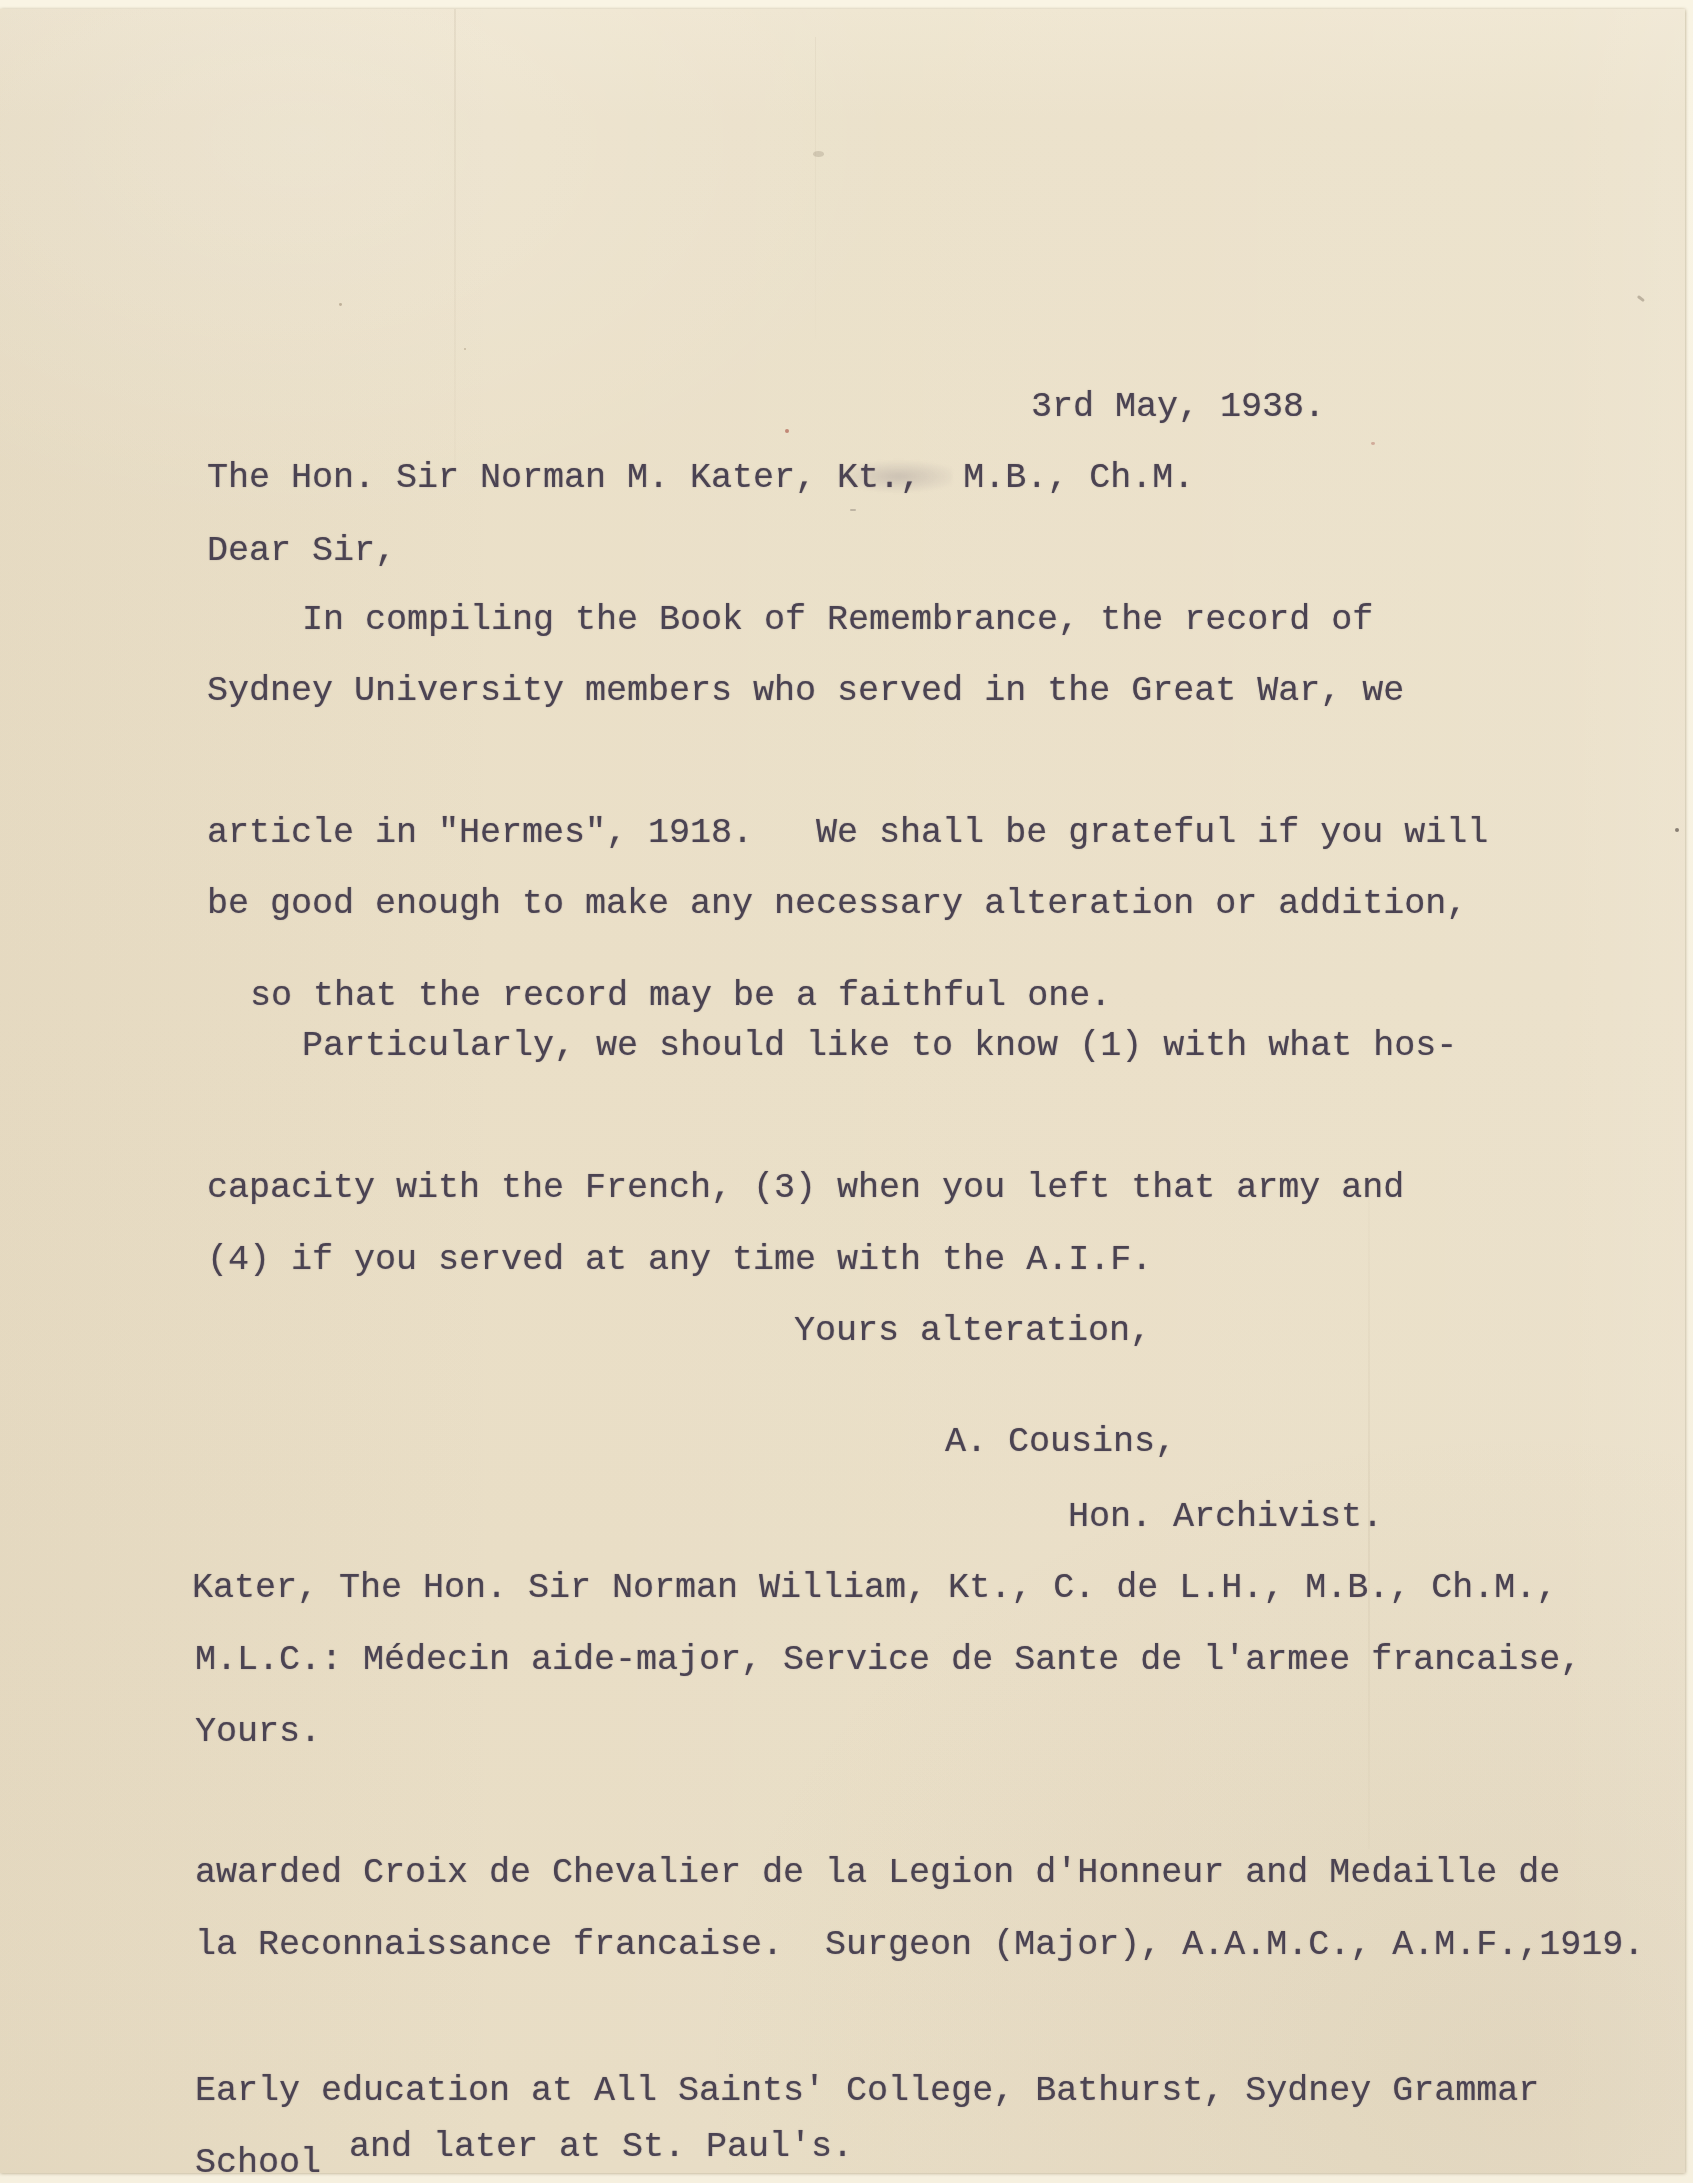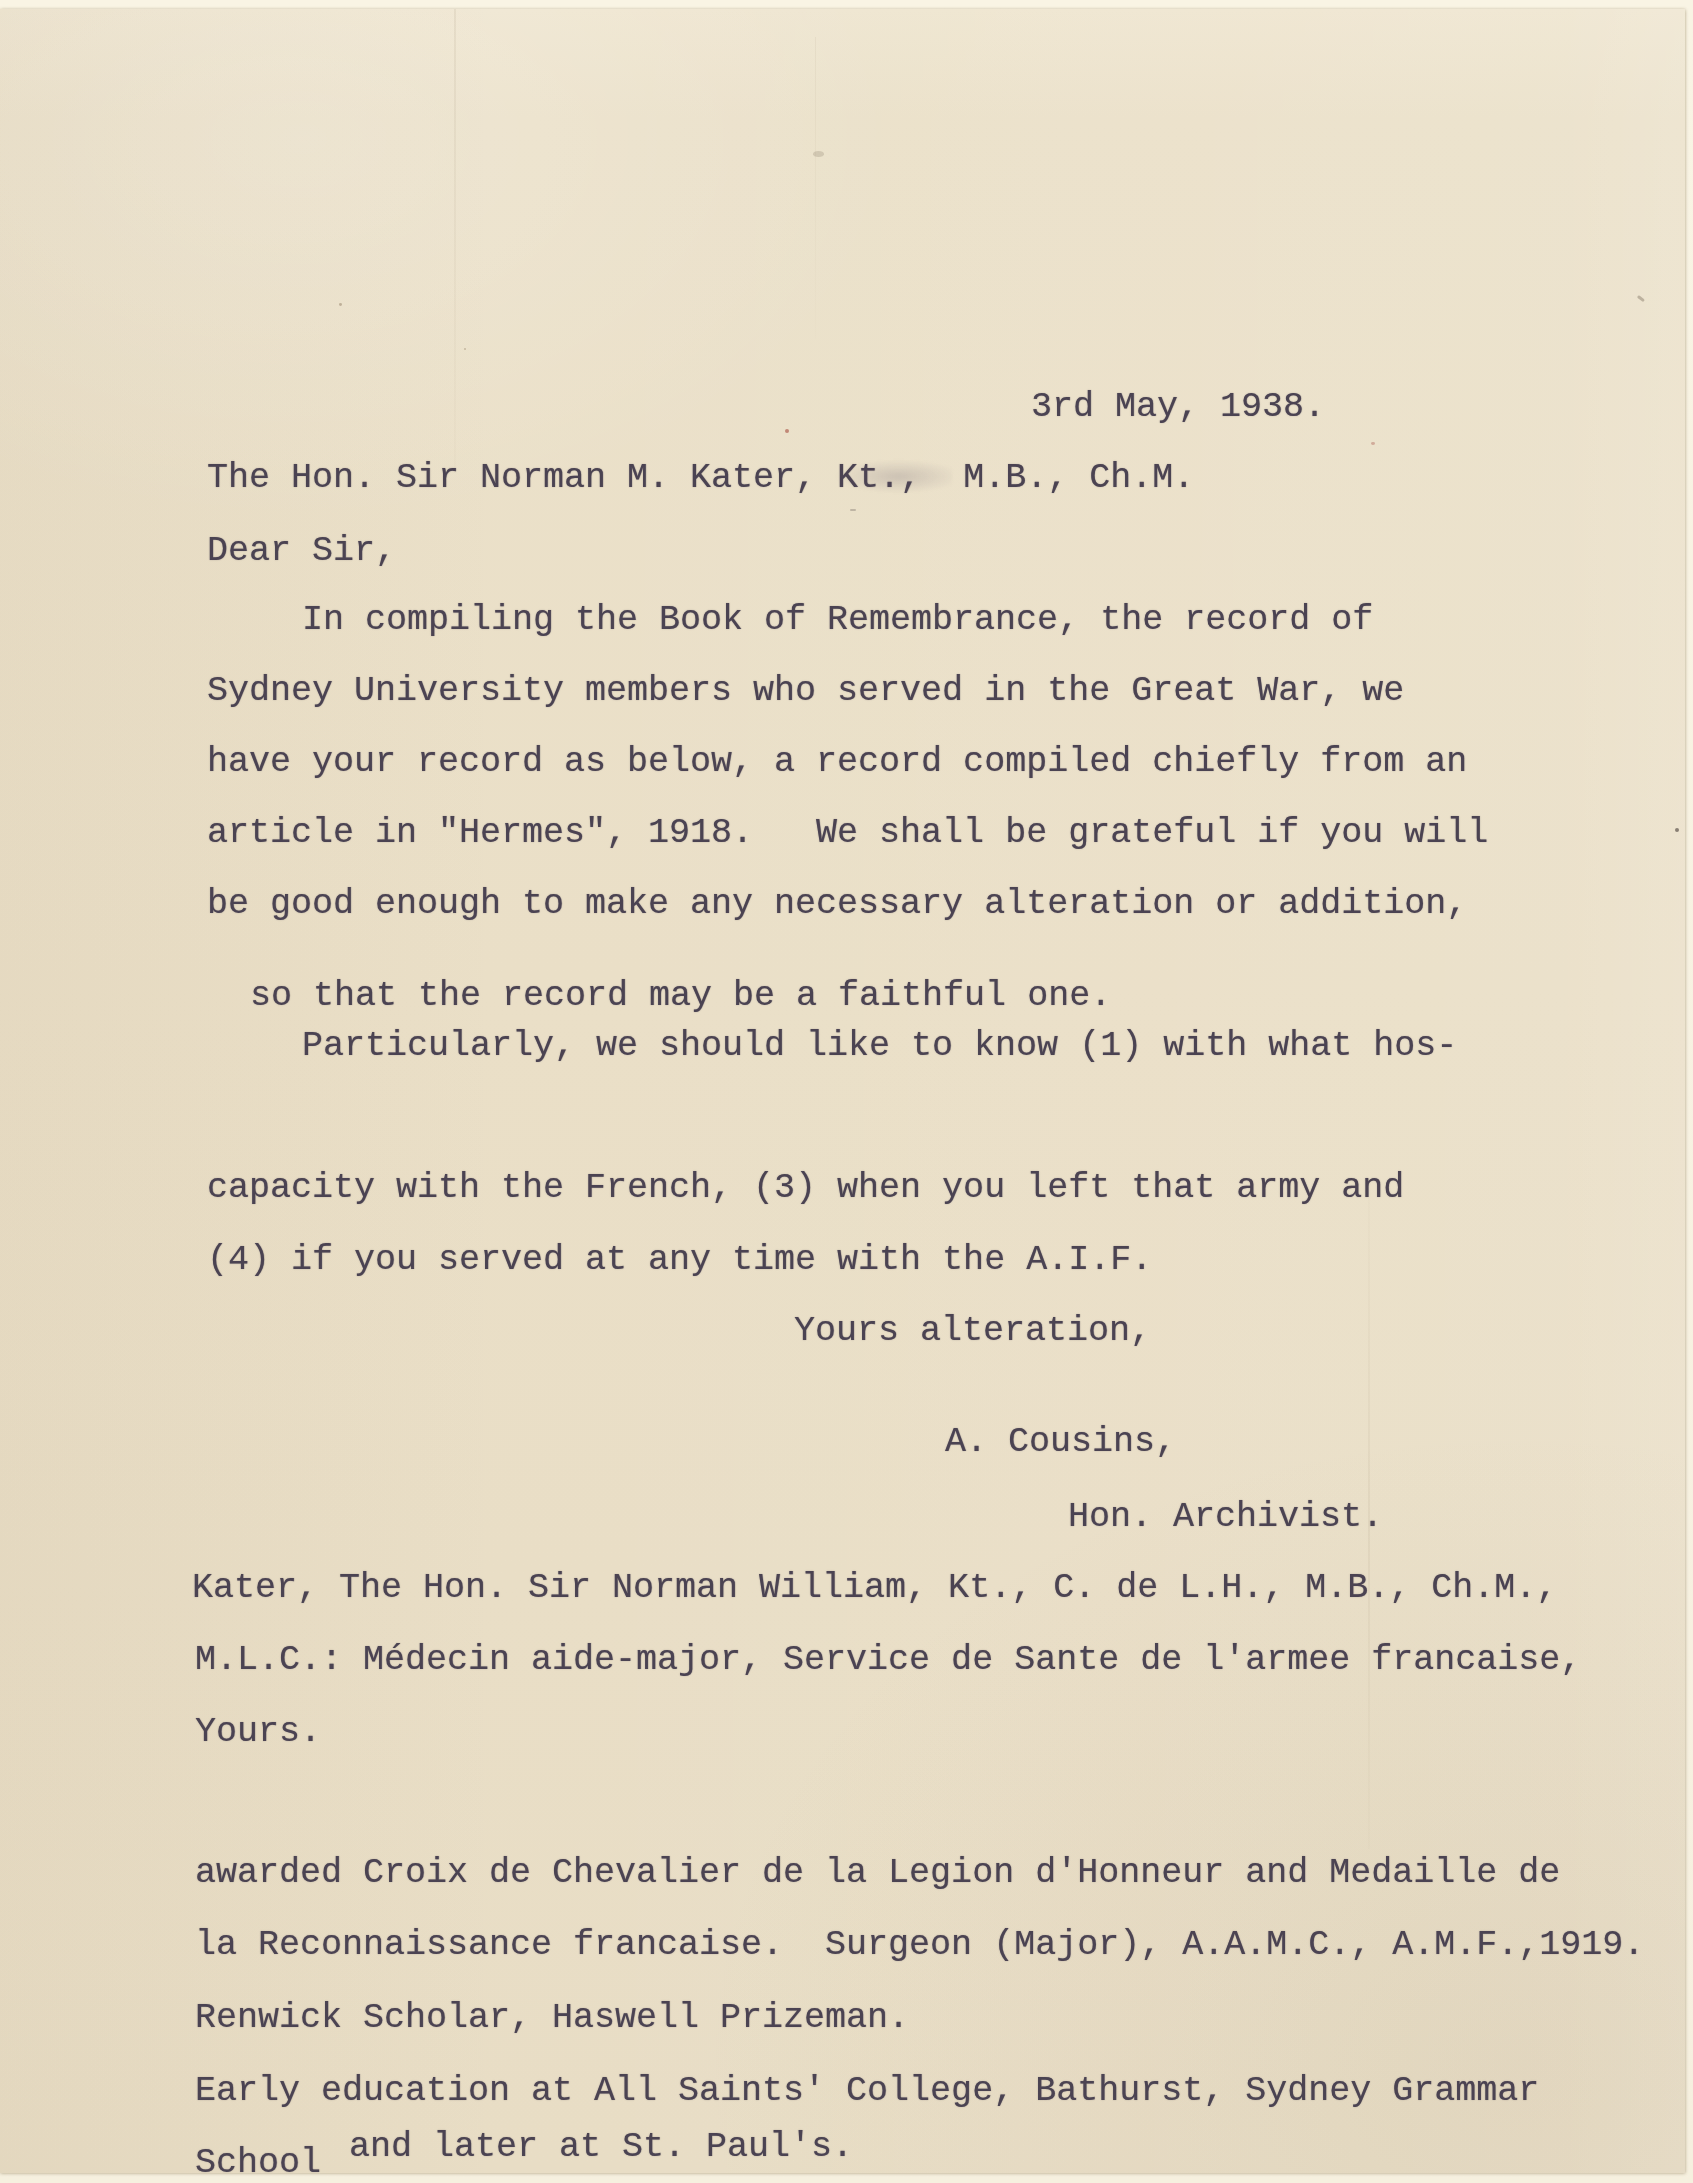--- a/index.html
+++ b/index.html
@@ -91,37 +91,35 @@
   <div class="speck sp8"></div>
 
   <div class="line ln-date">3rd May, 1938.</div>
 
   <div class="line ln-recipient"><span>The Hon. Sir Norman M. Kater, </span><span class="smudge">Kt.,</span><span>  M.B., Ch.M.</span></div>
 
   <div class="line ln-salutation">Dear Sir,</div>
 
   <div class="line ln-b0">In compiling the Book of Remembrance, the record of</div>
   <div class="line ln-b1">Sydney University members who served in the Great War, we</div>
-  <div class="line ln-b2">have your record as below, a record compiled chiefly from an</div>
   <div class="line ln-b3">article in "Hermes", 1918.   We shall be grateful if you will</div>
   <div class="line ln-b4">be good enough to make any necessary alteration or addition,</div>
   <div class="line ln-b5">so that the record may be a faithful one.</div>
 
   <div class="line ln-c0">Particularly, we should like to know (1) with what hos-</div>
   <div class="line ln-c2">capacity with the French, (3) when you left that army and</div>
   <div class="line ln-c3">(4) if you served at any time with the A.I.F.</div>
 
   <div class="line ln-closing">Yours alteration,</div>
   <div class="line ln-sig">A. Cousins,</div>
   <div class="line ln-sigtitle">Hon. Archivist.</div>
 
   <div class="line ln-r0">Kater, The Hon. Sir Norman William, Kt., C. de L.H., M.B., Ch.M.,</div>
   <div class="line ln-r1">M.L.C.: Médecin aide-major, Service de Sante de l'armee francaise,</div>
   <div class="line ln-r2">Yours.</div>
   <div class="line ln-r4">awarded Croix de Chevalier de la Legion d'Honneur and Medaille de</div>
   <div class="line ln-r5">la Reconnaissance francaise.  Surgeon (Major), A.A.M.C., A.M.F.,1919.</div>
-  <div class="line ln-r6">Renwick Scholar, Haswell Prizeman.</div>
   <div class="line ln-r7">Early education at All Saints' College, Bathurst, Sydney Grammar</div>
 
   <div class="line ln-r8"><span class="dropped">School</span><span class="rest">and later at St. Paul's.</span></div>
 
 </div>
 
 
 </body></html>

